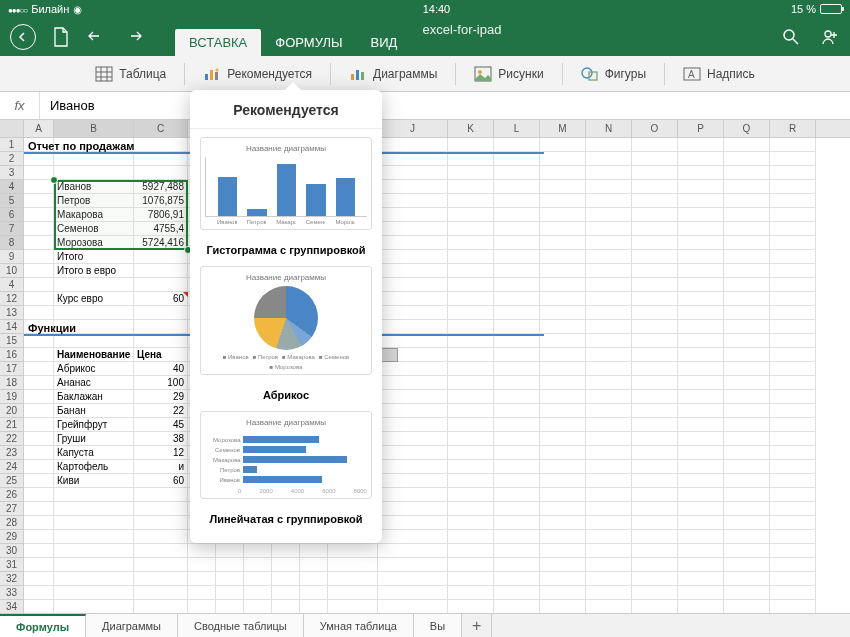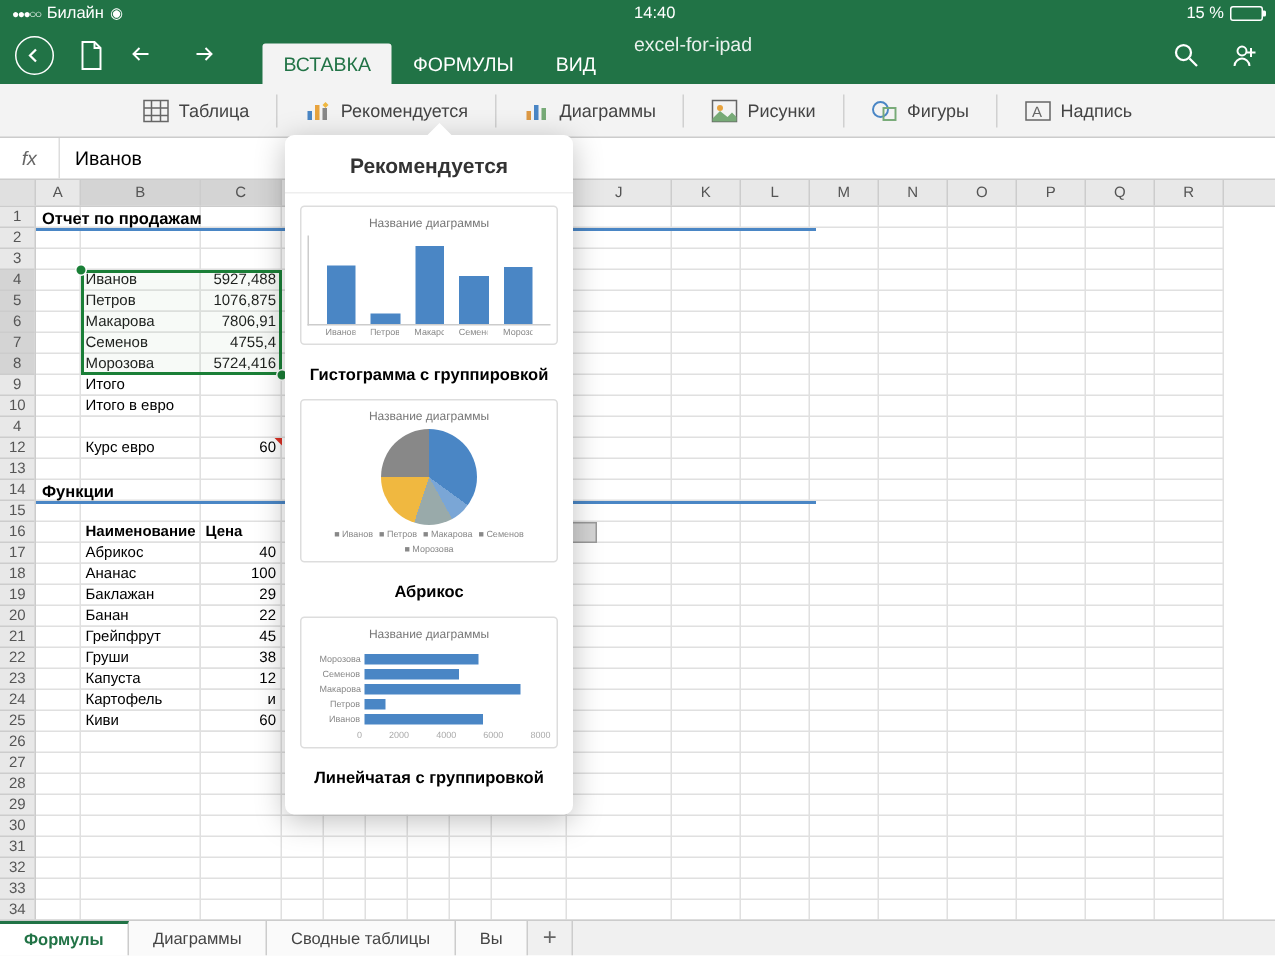--- a/index.html
+++ b/index.html
@@ -1061,16 +1061,17 @@
         </div>
     </div>
     <div class="chart-label">Линейчатая с группировкой</div>
   </div>
 </div>
 
 <div class="bottom-bar">
   <div class="sheet-tab active">Формулы</div>
   <div class="sheet-tab">Диаграммы</div>
   <div class="sheet-tab">Сводные таблицы</div>
+  <div class="sheet-tab">Умная таблица</div>
   <div class="sheet-tab">Вы</div>
   <div class="sheet-add">+</div>
   <div class="bottom-spacer"></div>
 </div>
 
 </body></html>

